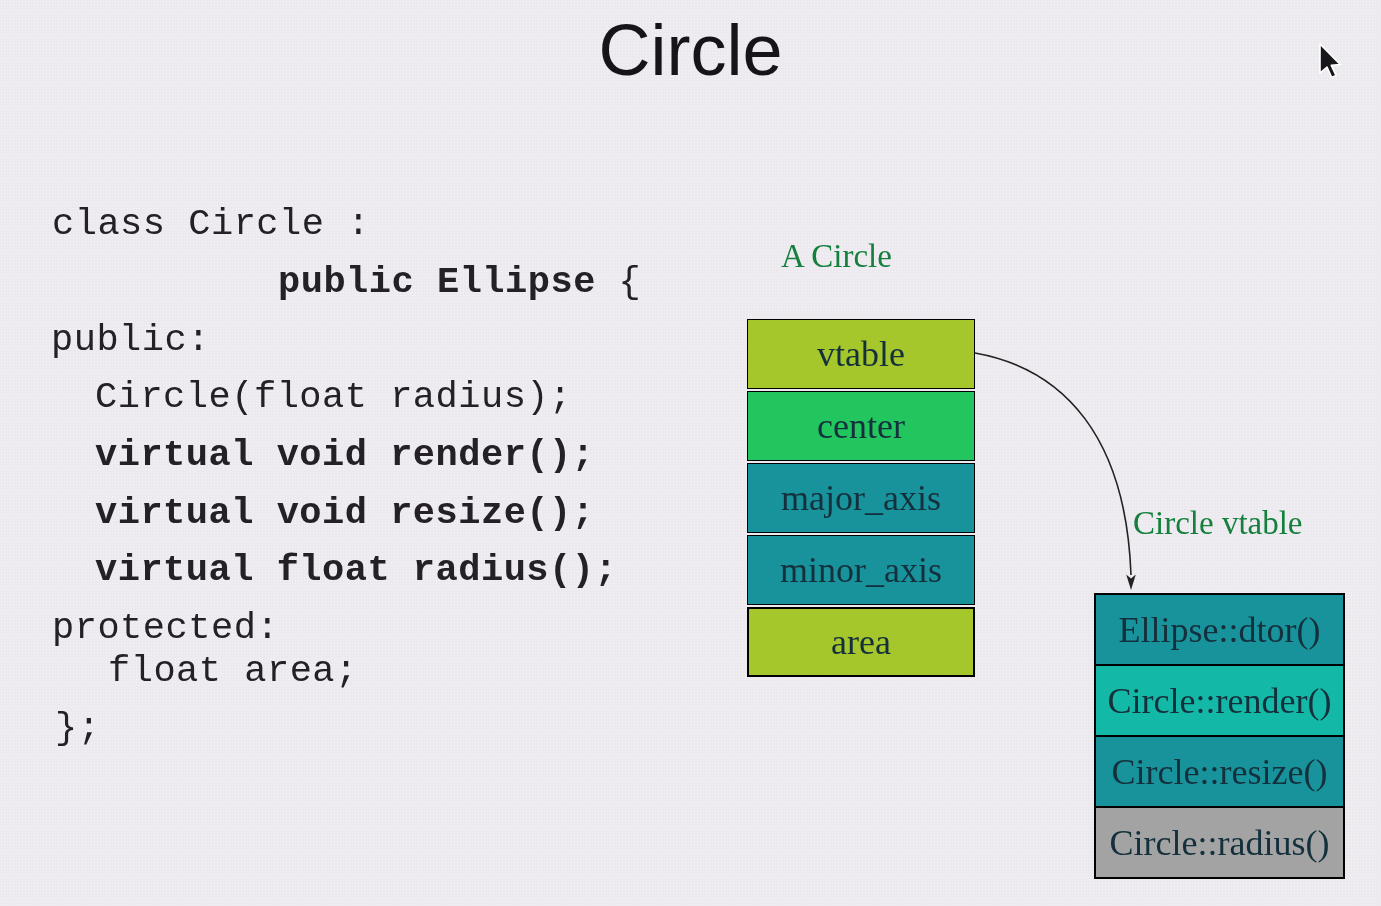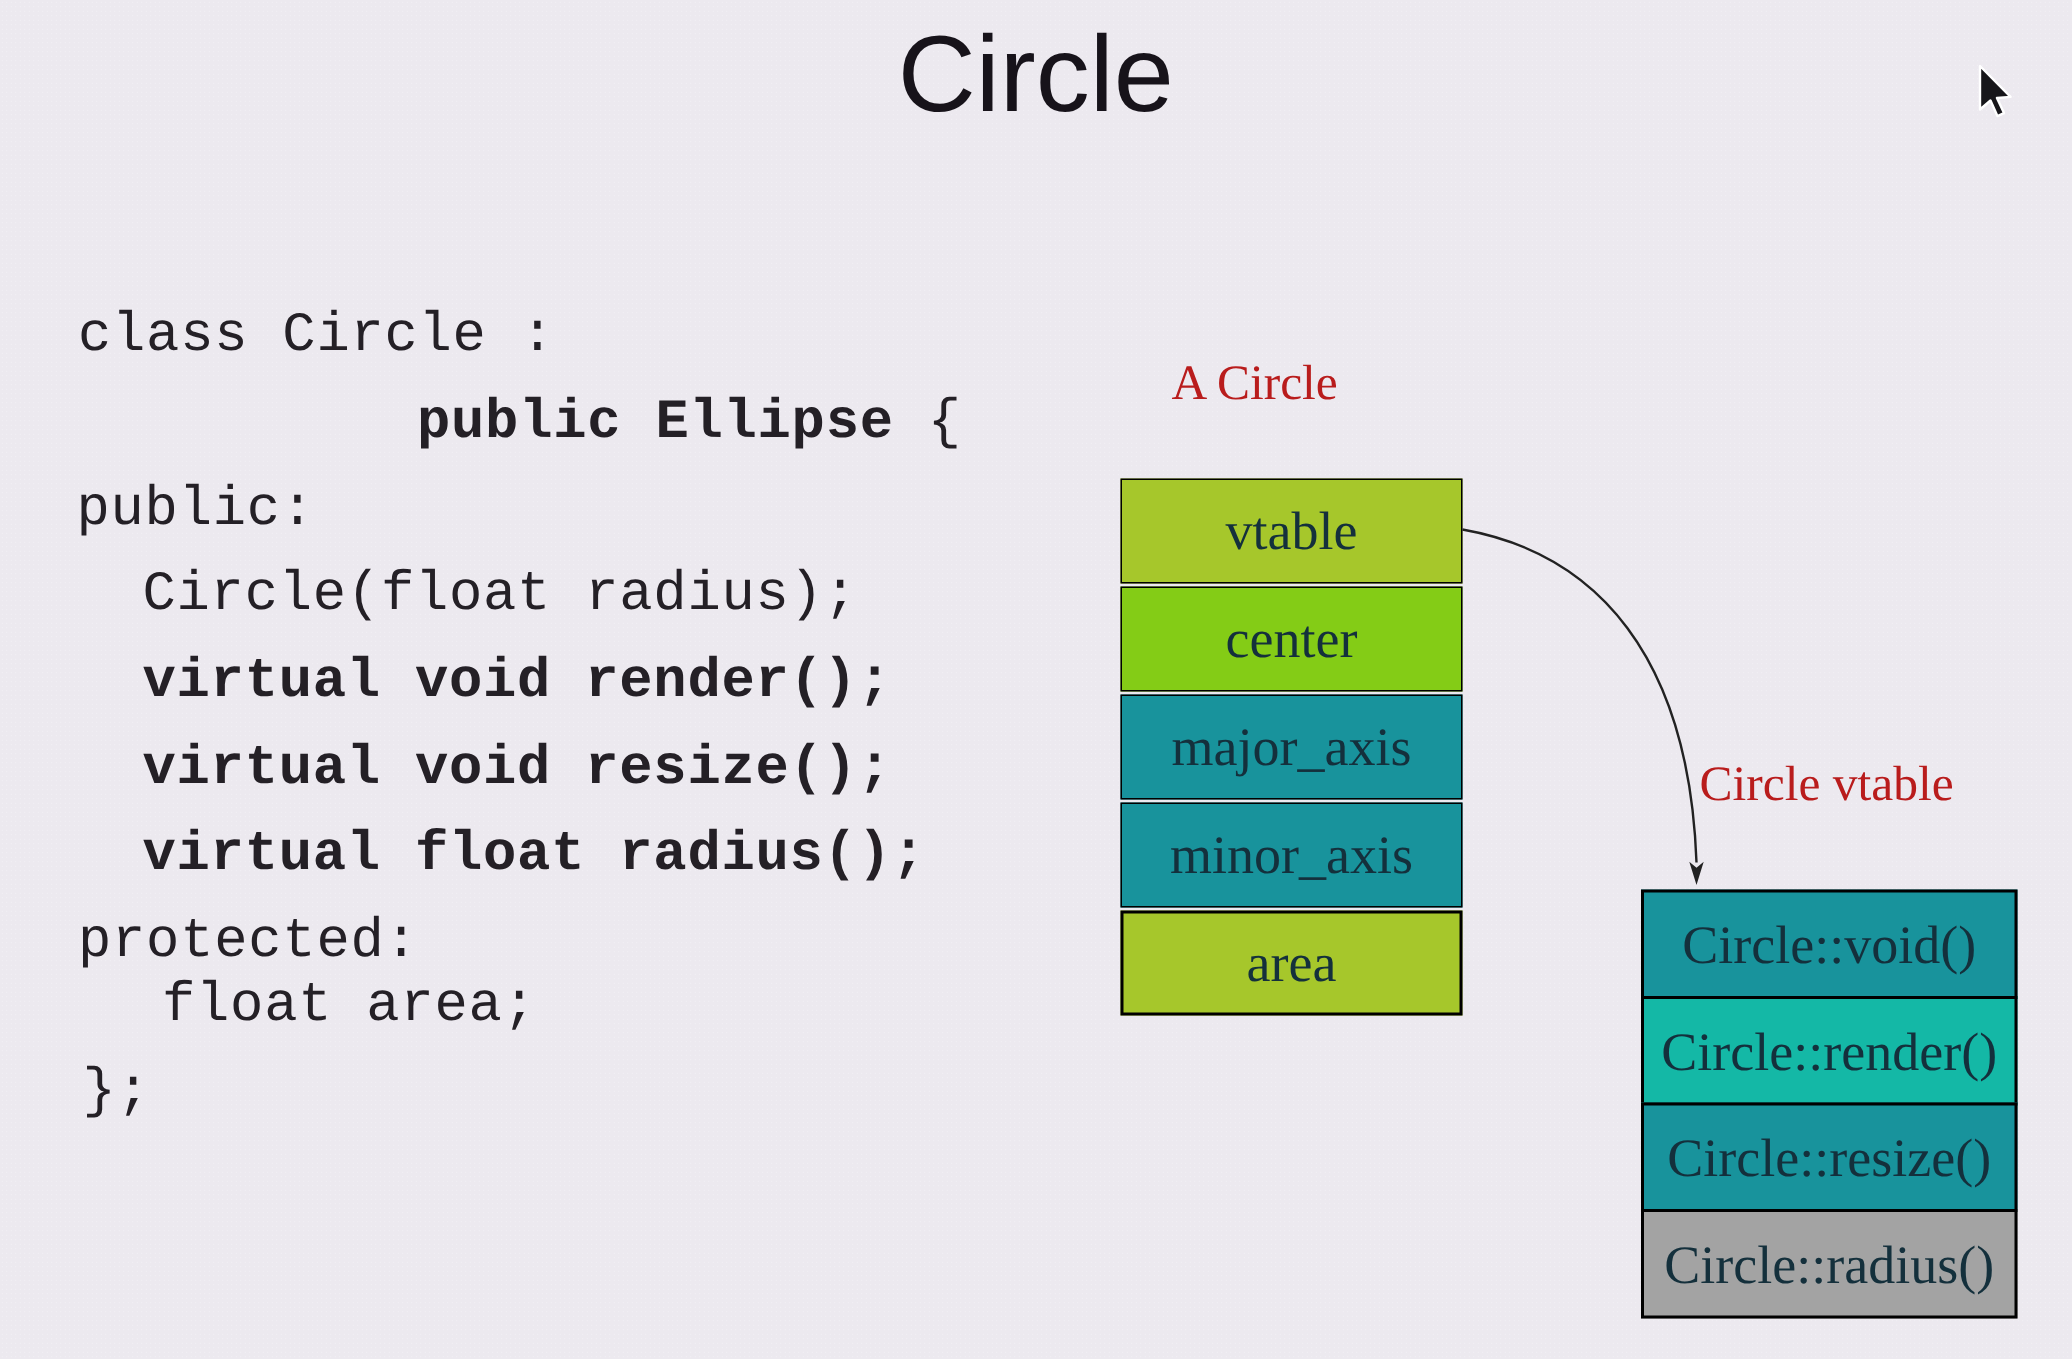--- a/index.html
+++ b/index.html
@@ -41,21 +41,21 @@
   .l7  { top:548px; left:95px; font-weight:bold; }
   .l8  { top:606px; left:52px; }
   .l9  { top:649px; left:108px; }
   .l10 { top:706px; left:55px; }
 
   
   .diagram-heading {
     position:absolute;
     font-family:"Liberation Serif", serif;
     font-size:33px; line-height:1.1;
-    color:#b91c1c;
+    color:#15803d;
     white-space:nowrap;
   }
   .object-heading { left:781px; top:238px; }
   .vtable-heading { left:1133px; top:505px; }
 
   
   .stack { position:absolute; }
   .object-stack { left:747px; top:319px; width:228px; }
   .vtable-stack { left:1094px; top:593px; width:251px; }
 
@@ -92,29 +92,29 @@
   <div class="code-line l6">virtual void resize();</div>
   <div class="code-line l7">virtual float radius();</div>
   <div class="code-line l8">protected:</div>
   <div class="code-line l9">float area;</div>
   <div class="code-line l10">};</div>
 </div>
 
 <div class="diagram-heading object-heading">A Circle</div>
 <div class="stack object-stack">
   <div class="cell" style="background-color: rgb(166, 199, 43);">vtable</div>
-  <div class="cell" style="background-color: #84cc16;">center</div>
+  <div class="cell" style="background-color: #22c55e;">center</div>
   <div class="cell" style="background-color: rgb(24, 147, 156);">major_axis</div>
   <div class="cell" style="background-color: rgb(24, 147, 156);">minor_axis</div>
   <div class="cell thick" style="background-color: rgb(166, 199, 43);">area</div>
 </div>
 
 <div class="diagram-heading vtable-heading">Circle vtable</div>
 <div class="stack vtable-stack">
-  <div class="cell" style="background-color: rgb(24, 147, 156);">Circle::void()</div>
+  <div class="cell" style="background-color: rgb(24, 147, 156);">Ellipse::dtor()</div>
   <div class="cell" style="background-color: #14b8a6;">Circle::render()</div>
   <div class="cell" style="background-color: rgb(24, 147, 156);">Circle::resize()</div>
   <div class="cell" style="background-color: #a3a3a3;">Circle::radius()</div>
 </div>
 
 <svg class="overlay" viewBox="0 0 1381 906" xmlns="http://www.w3.org/2000/svg">
   <g>
     <path d="M 975 353 C 1065 369 1126 438 1131 575" fill="none" stroke="#222222" stroke-width="1.6"></path>
     <path d="M 1131 590 L 1126.2 574.5 L 1131 578.5 L 1135.8 574.5 Z" fill="#222222"></path>
   </g>

